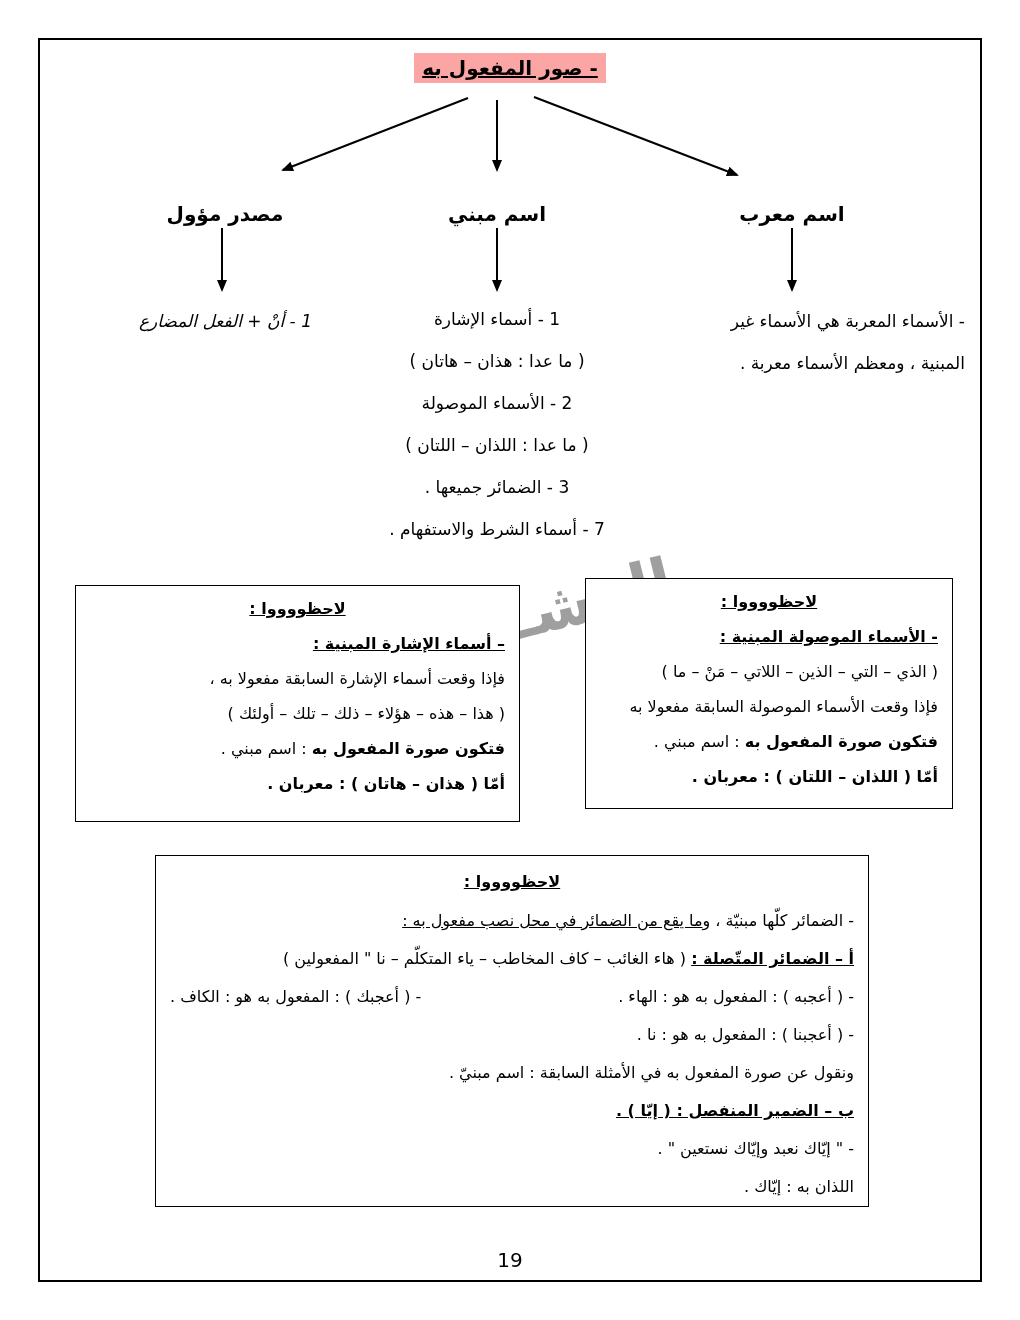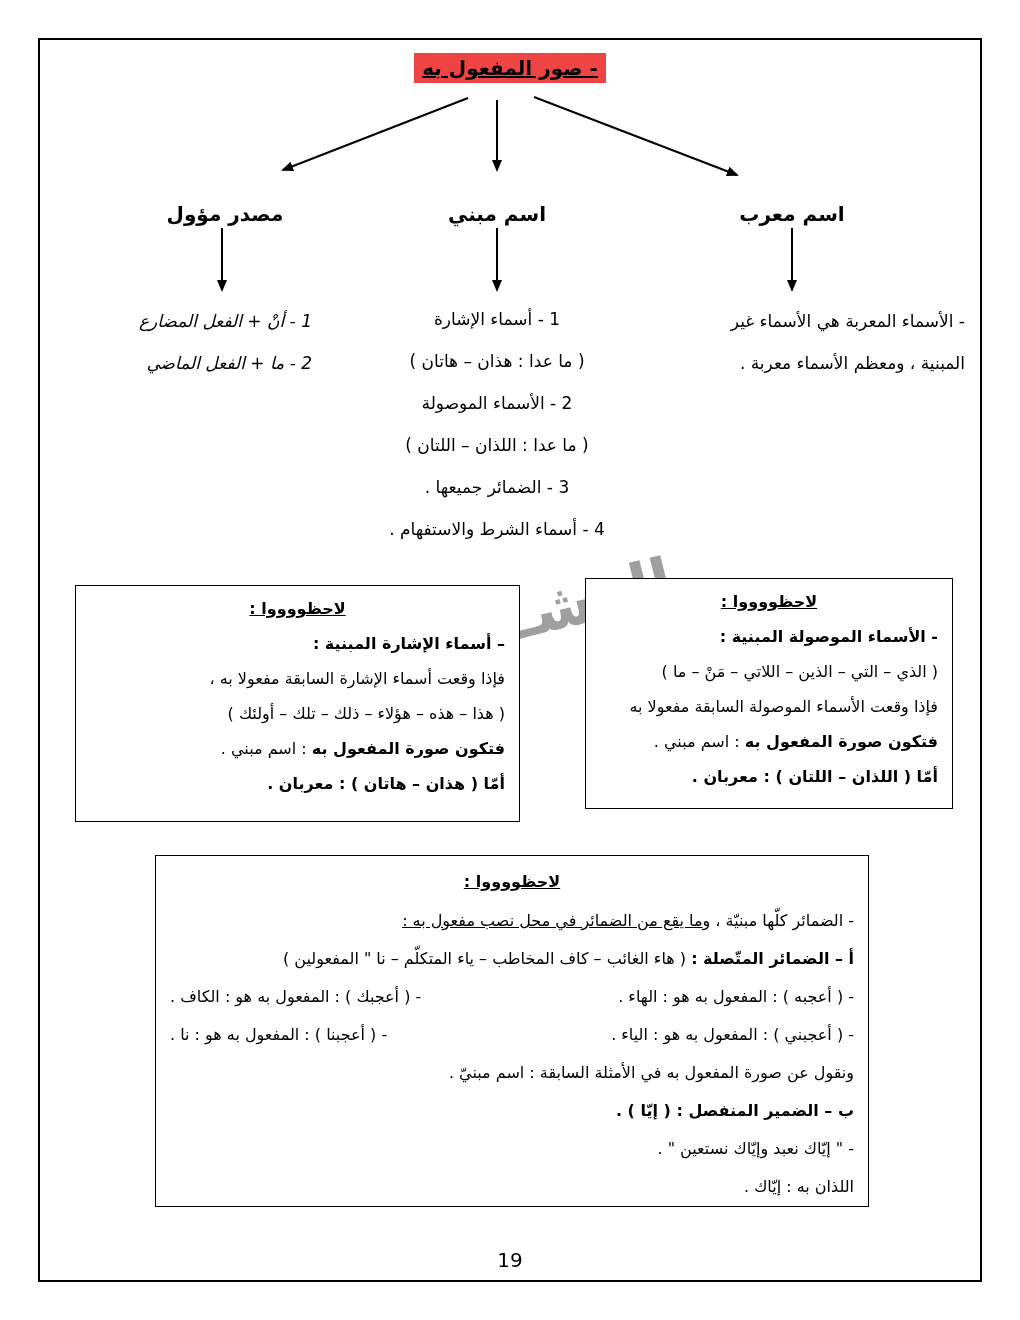--- a/index.html
+++ b/index.html
@@ -10,21 +10,21 @@
     font-family:"DejaVu Sans", sans-serif;
     color:#000;
     overflow:hidden;
   }
   .frame{
     position:absolute;left:38px;top:38px;width:944px;height:1244px;
     border:2px solid #000;box-sizing:border-box;
   }
   .title-wrap{position:absolute;top:56px;left:0;width:100%;text-align:center;}
   .hl{
-    background:#ef4444;
+    background:#fca5a5;
     font-weight:bold;font-size:20px;
     text-decoration:underline;
     padding:3px 8px;
   }
   .heading{
     position:absolute;font-weight:bold;font-size:20px;
     width:220px;text-align:center;margin-top:20px;
   }
   #h-left{left:115px;top:182px;}
   #h-mid{left:387px;top:182px;}
@@ -42,21 +42,21 @@
   .notice .nl{line-height:35px;text-align:right;}
   #box-left{left:75px;top:585px;width:445px;height:237px;}
   #box-right{left:585px;top:578px;width:368px;height:231px;}
   #box-bottom{left:155px;top:855px;width:714px;height:352px;font-size:16px;}
   #box-bottom .nl{line-height:38px;}
   #box-bottom .nt{line-height:40px;}
   .two-col{display:flex;justify-content:space-between;}
   .pair{display:flex;gap:70px;}
   .b{font-weight:bold;}
   .u{text-decoration:underline;margin-top:36px;}
-  .bu{font-weight:bold;}
+  .bu{font-weight:bold;text-decoration:underline;}
   .watermark{
     position:absolute;left:510px;top:562px;
     font-size:62px;color:#8f8f8f;font-weight:bold;
     transform:rotate(-14deg);z-index:1;opacity:0.85;
   }
   .pagenum{position:absolute;top:1248px;left:0;width:100%;text-align:center;font-size:20px;}
   svg.arrows{position:absolute;left:0;top:0;z-index:0;}
 </style>
 </head>
 <body>
@@ -82,30 +82,29 @@
     <line x1="497" y1="228" x2="497" y2="290" stroke="#000" stroke-width="2" marker-end="url(#ah)"></line>
     <line x1="792" y1="228" x2="792" y2="290" stroke="#000" stroke-width="2" marker-end="url(#ah)"></line>
   </svg>
 
   <div class="heading" id="h-left" dir="rtl">مصدر مؤول</div>
   <div class="heading" id="h-mid" dir="rtl">اسم مبني</div>
   <div class="heading" id="h-right" dir="rtl">اسم معرب</div>
 
   <div class="col col-left" dir="rtl">
     <div>1 - أنْ + الفعل المضارع</div>
-    <div>2 - ما + الفعل الماضي</div>
   </div>
 
   <div class="col col-mid" dir="rtl">
     <div>1 - أسماء الإشارة</div>
     <div>( ما عدا : هذان – هاتان )</div>
     <div>2 - الأسماء الموصولة</div>
     <div>( ما عدا : اللذان – اللتان )</div>
     <div>3 - الضمائر جميعها .</div>
-    <div>4 - أسماء الشرط والاستفهام .</div>
+    <div>7 - أسماء الشرط والاستفهام .</div>
   </div>
 
   <div class="col col-right" dir="rtl">
     <div>- الأسماء المعربة هي الأسماء غير</div>
     <div>المبنية ، ومعظم الأسماء معربة .</div>
   </div>
 
   <div class="watermark" dir="rtl">العشـ</div>
 
   <div class="notice" id="box-left" dir="rtl">
@@ -128,21 +127,20 @@
 
   <div class="notice" id="box-bottom" dir="rtl">
     <div class="nt">لاحظووووا :</div>
     <div class="nl"><span>- الضمائر كلّها مبنيّة ، و</span><span class="u">ما يقع من الضمائر في محل نصب مفعول به :</span></div>
     <div class="nl"><span class="bu">أ – الضمائر المتّصلة :</span><span> ( هاء الغائب – كاف المخاطب – ياء المتكلّم – نا " المفعولين )</span></div>
     <div class="nl two-col">
       <span>- ( أعجبه ) : المفعول به هو : الهاء .</span>
       <span>- ( أعجبك ) : المفعول به هو : الكاف .</span>
     </div>
     <div class="nl two-col">
-      <span>- ( أعجبني ) : المفعول به هو : الياء .</span>
       <span>- ( أعجبنا ) : المفعول به هو : نا .</span>
     </div>
     <div class="nl">ونقول عن صورة المفعول به في الأمثلة السابقة : اسم مبنيّ .</div>
     <div class="nl bu" style="display:inline-block;">ب – الضمير المنفصل : ( إيّا ) .</div>
     <div class="nl">- " إيّاك نعبد وإيّاك نستعين " .</div>
     <div class="nl pair">
       <span>اللذان به : إيّاك .</span>
     </div>
   </div>
 

